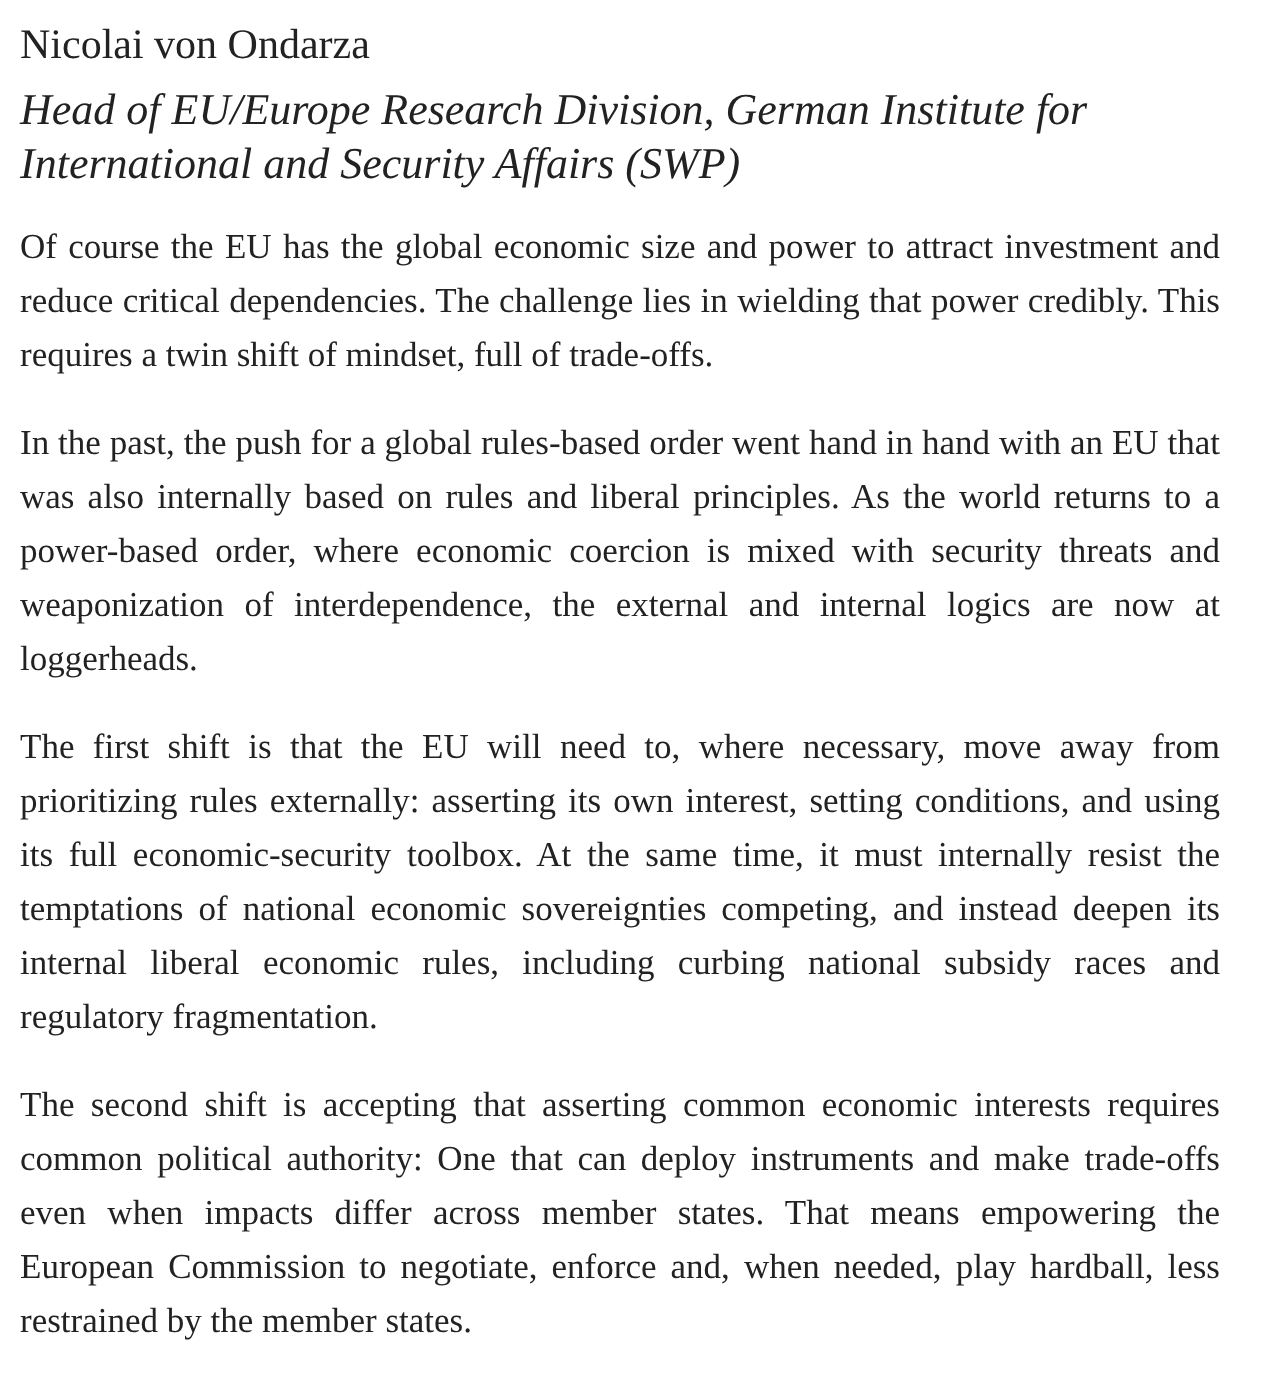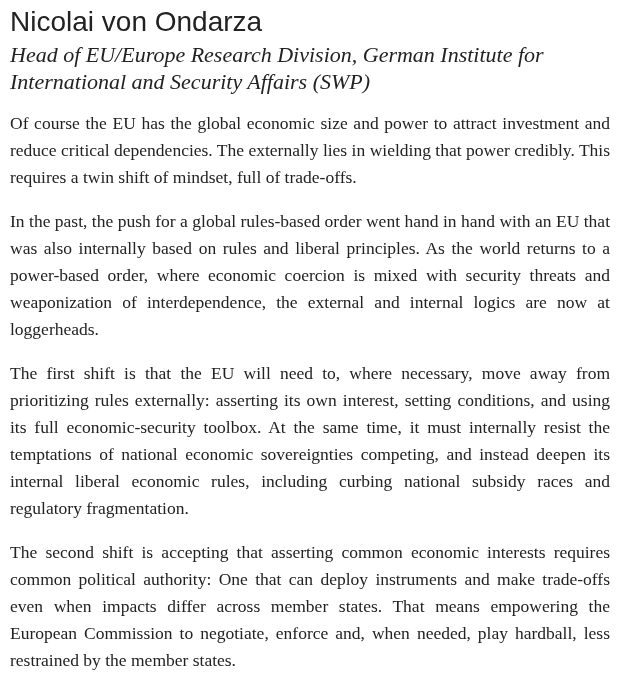--- a/index.html
+++ b/index.html
@@ -9,22 +9,22 @@
     }
     body {
       width: 633px;
       height: 688px;
       overflow: hidden;
     }
     .wrap {
       padding: 6px 23px 0 10px;
     }
     .author-name {
-      font-family: Liberation Sans, sans-serif;
-      font-size: 28px;
+      font-family: Liberation Serif, serif;
+      font-size: 21px;
       color: #222222;
       margin: 0;
       line-height: 32px;
       font-weight: normal;
     }
     .author-title {
       font-family: "Liberation Serif", serif;
       font-style: italic;
       font-size: 22px;
       color: #222222;
@@ -39,17 +39,17 @@
       text-align: justify;
       margin: 0 0 17px 0;
     }
   </style>
 </head>
 <body>
 
 <div class="wrap">
   <h2 class="author-name">Nicolai von Ondarza</h2>
   <div class="author-title">Head of EU/Europe Research Division, German Institute for International and Security Affairs (SWP)</div>
-  <p class="para">Of course the EU has the global economic size and power to attract investment and reduce critical dependencies. The externally lies in wielding that power credibly. This requires a twin shift of mindset, full of trade-offs.</p>
+  <p class="para">Of course the EU has the global economic size and power to attract investment and reduce critical dependencies. The challenge lies in wielding that power credibly. This requires a twin shift of mindset, full of trade-offs.</p>
   <p class="para">In the past, the push for a global rules-based order went hand in hand with an EU that was also internally based on rules and liberal principles. As the world returns to a power-based order, where economic coercion is mixed with security threats and weaponization of interdependence, the external and internal logics are now at loggerheads.</p>
   <p class="para">The first shift is that the EU will need to, where necessary, move away from prioritizing rules externally: asserting its own interest, setting conditions, and using its full economic-security toolbox. At the same time, it must internally resist the temptations of national economic sovereignties competing, and instead deepen its internal liberal economic rules, including curbing national subsidy races and regulatory fragmentation.</p>
   <p class="para">The second shift is accepting that asserting common economic interests requires common political authority: One that can deploy instruments and make trade-offs even when impacts differ across member states. That means empowering the European Commission to negotiate, enforce and, when needed, play hardball, less restrained by the member states.</p>
 </div>
 
 </body></html>

